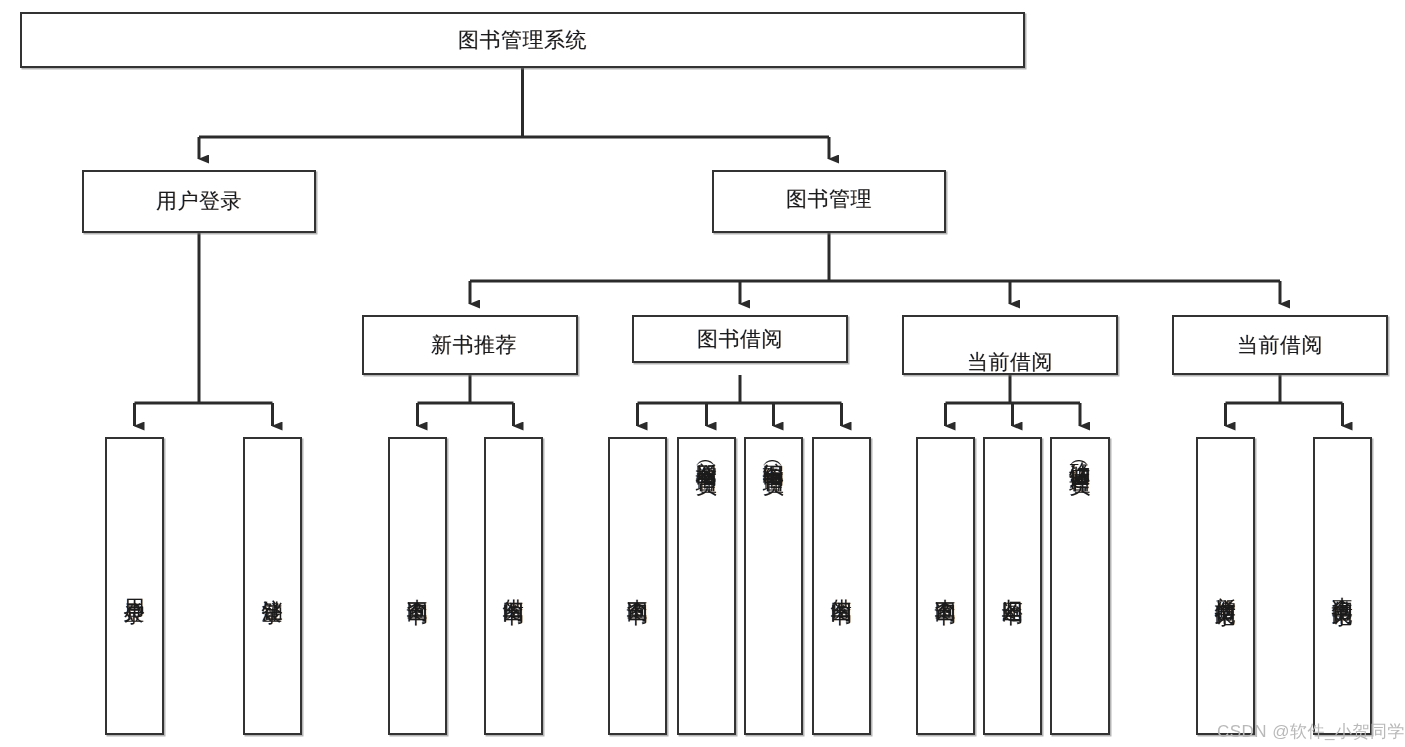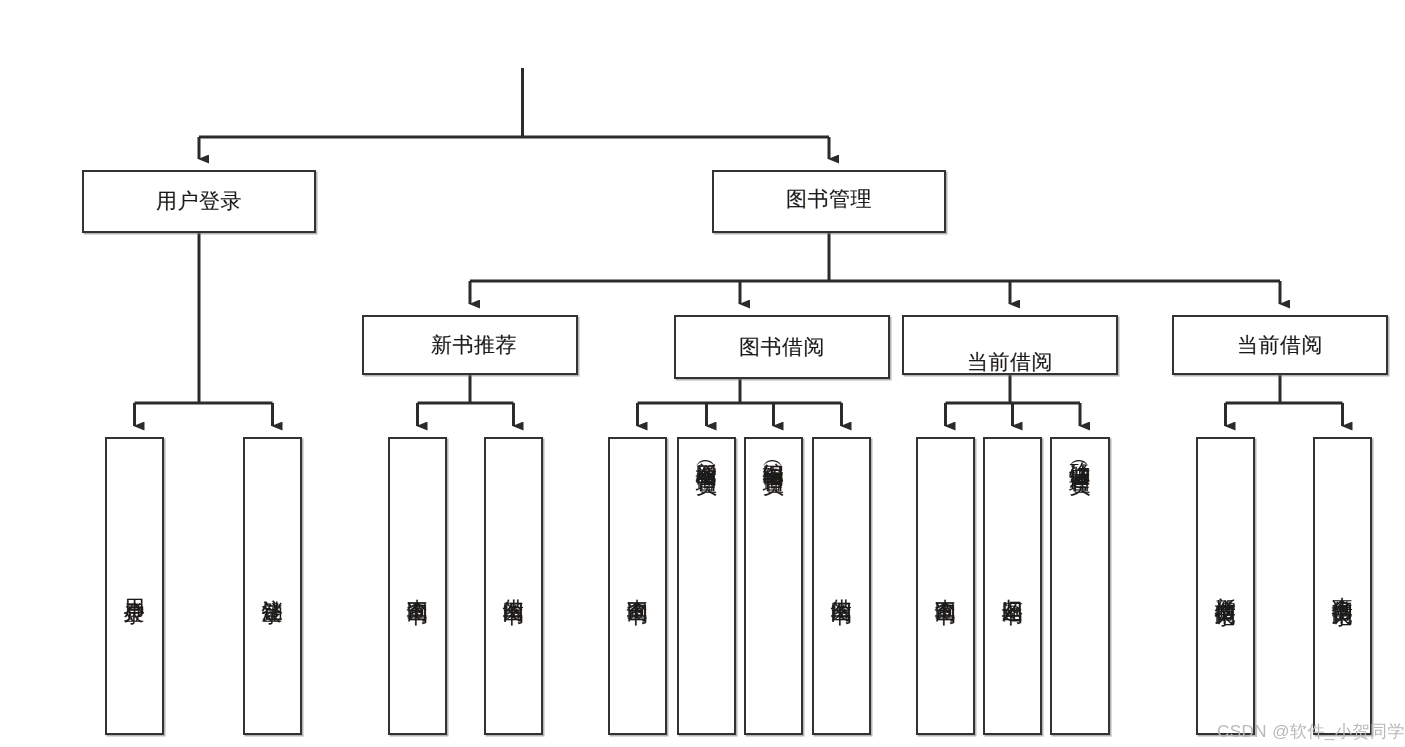--- a/index.html
+++ b/index.html
@@ -94,32 +94,35 @@
         <path d="M945.5 403 L945.5 426" marker-end="url(#arrowhead)"></path>
         <path d="M1012.5 403 L1012.5 426" marker-end="url(#arrowhead)"></path>
         <path d="M1080 403 L1080 426" marker-end="url(#arrowhead)"></path>
         <path d="M1280 375 L1280 403"></path>
         <path d="M1225.5 403 L1342.5 403"></path>
         <path d="M1225.5 403 L1225.5 426" marker-end="url(#arrowhead)"></path>
         <path d="M1342.5 403 L1342.5 426" marker-end="url(#arrowhead)"></path>
       </g>
   </svg>
 
+  <div class="node" id="node-root" style="left: 20px; top: 12px; width: 1005px; height: 56px;">
+    <span class="label">图书管理系统</span>
+  </div>
 
   <div id="node-layer">
       <div class="node" style="left: 82px; top: 170px; width: 234px; height: 63px;">
         <span class="label">用户登录</span>
       </div>
       <div class="node" style="left: 712px; top: 170px; width: 234px; height: 63px; font-family: Liberation Mono, monospace;">
         <span class="label">图书管理</span>
       </div>
       <div class="node" style="left: 362px; top: 315px; width: 216px; height: 60px; padding-left: 8px;">
         <span class="label">新书推荐</span>
       </div>
-      <div class="node" style="left: 632px; top: 315px; width: 216px; height: 64px; margin-left: 42px;">
+      <div class="node" style="left: 632px; top: 315px; width: 216px; height: 48px;">
         <span class="label">图书借阅</span>
       </div>
       <div class="node" style="left: 902px; top: 315px; width: 216px; height: 60px; align-items: flex-end;">
         <span class="label">当前借阅</span>
       </div>
       <div class="node" style="left: 1172px; top: 315px; width: 216px; height: 60px;">
         <span class="label">当前借阅</span>
       </div>
       <div class="node vertical mid" style="left: 105px; top: 437px; width: 59px; height: 298px; align-items: center;">
         <span class="label">用户登录</span>

